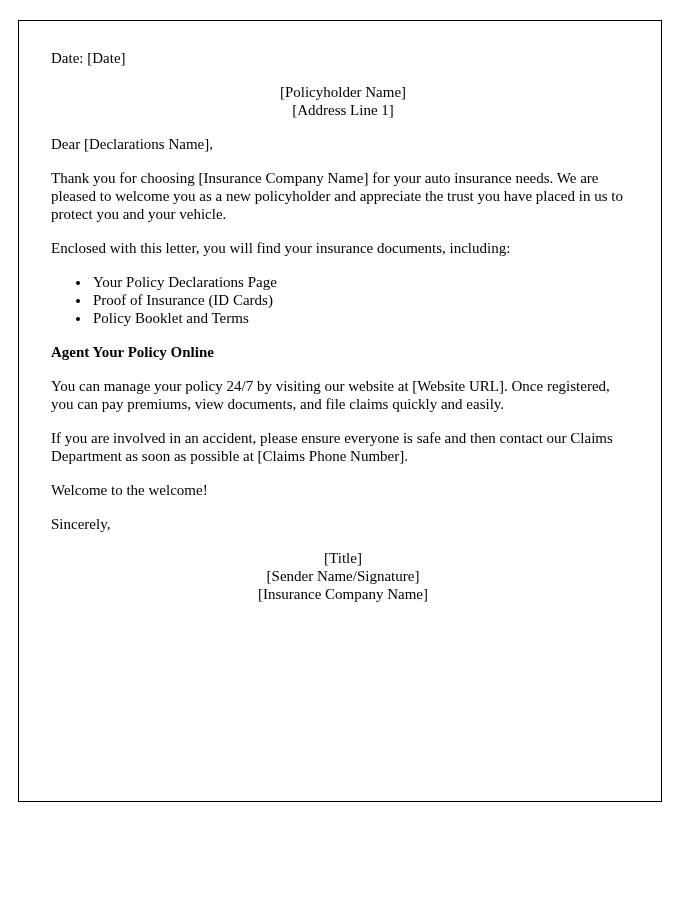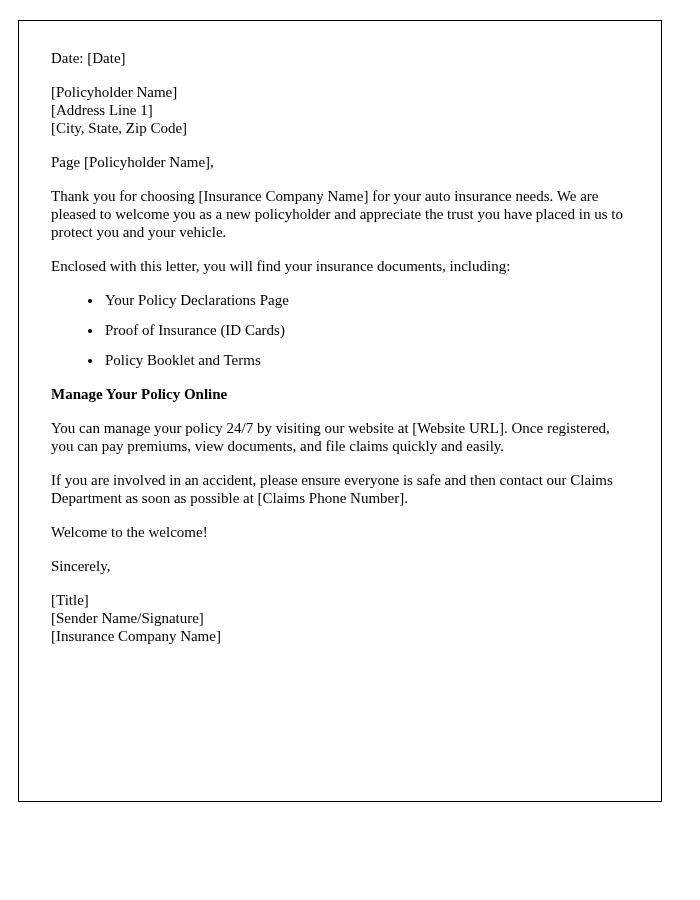--- a/index.html
+++ b/index.html
@@ -33,68 +33,68 @@
   .letter-frame li {
     font-size: 15px;
     line-height: 1.2;
   }
   .letter-frame p {
     margin: 0 0 16px 0;
     max-width: 588px;
   }
   .line-block {
     margin: 0 0 16px 0;
+    text-align: center;
   }
   .line-block div {
     margin: 0;
   }
   h3.bold-heading {
     font-size: 15px;
     font-weight: bold;
     margin: 0 0 16px 0;
   }
   ul.enclosure-list {
     margin: 0 0 16px 0;
     padding-left: 40px;
     list-style-type: disc;
   }
   ul.enclosure-list li {
-    margin: 12px;
+    margin: 0;
     padding-left: 2px;
   }
 </style>
 </head>
 <body>
 
 <div class="page">
   <div class="letter-frame">
 
     <p>Date: [Date]</p>
 
     <div class="line-block">
       <div>[Policyholder Name]</div>
       <div>[Address Line 1]</div>
-      <div>[City, State, Zip Code]</div>
     </div>
 
 
-    <p>Page [Policyholder Name],</p>
+    <p>Dear [Declarations Name],</p>
 
     <p>Thank you for choosing [Insurance Company Name] for your auto insurance needs. We are pleased to welcome you as a new policyholder and appreciate the trust you have placed in us to protect you and your vehicle.</p>
 
     <p>Enclosed with this letter, you will find your insurance documents, including:</p>
 
     <ul class="enclosure-list">
       <li>Your Policy Declarations Page</li>
       <li>Proof of Insurance (ID Cards)</li>
       <li>Policy Booklet and Terms</li>
     </ul>
 
 
-    <h3 class="bold-heading">Manage Your Policy Online</h3>
+    <h3 class="bold-heading">Agent Your Policy Online</h3>
 
     <p>You can manage your policy 24/7 by visiting our website at [Website URL]. Once registered, you can pay premiums, view documents, and file claims quickly and easily.</p>
 
 
     <p>If you are involved in an accident, please ensure everyone is safe and then contact our Claims Department as soon as possible at [Claims Phone Number].</p>
 
 
     <p>Welcome to the welcome!</p>
 
     <p>Sincerely,</p>

